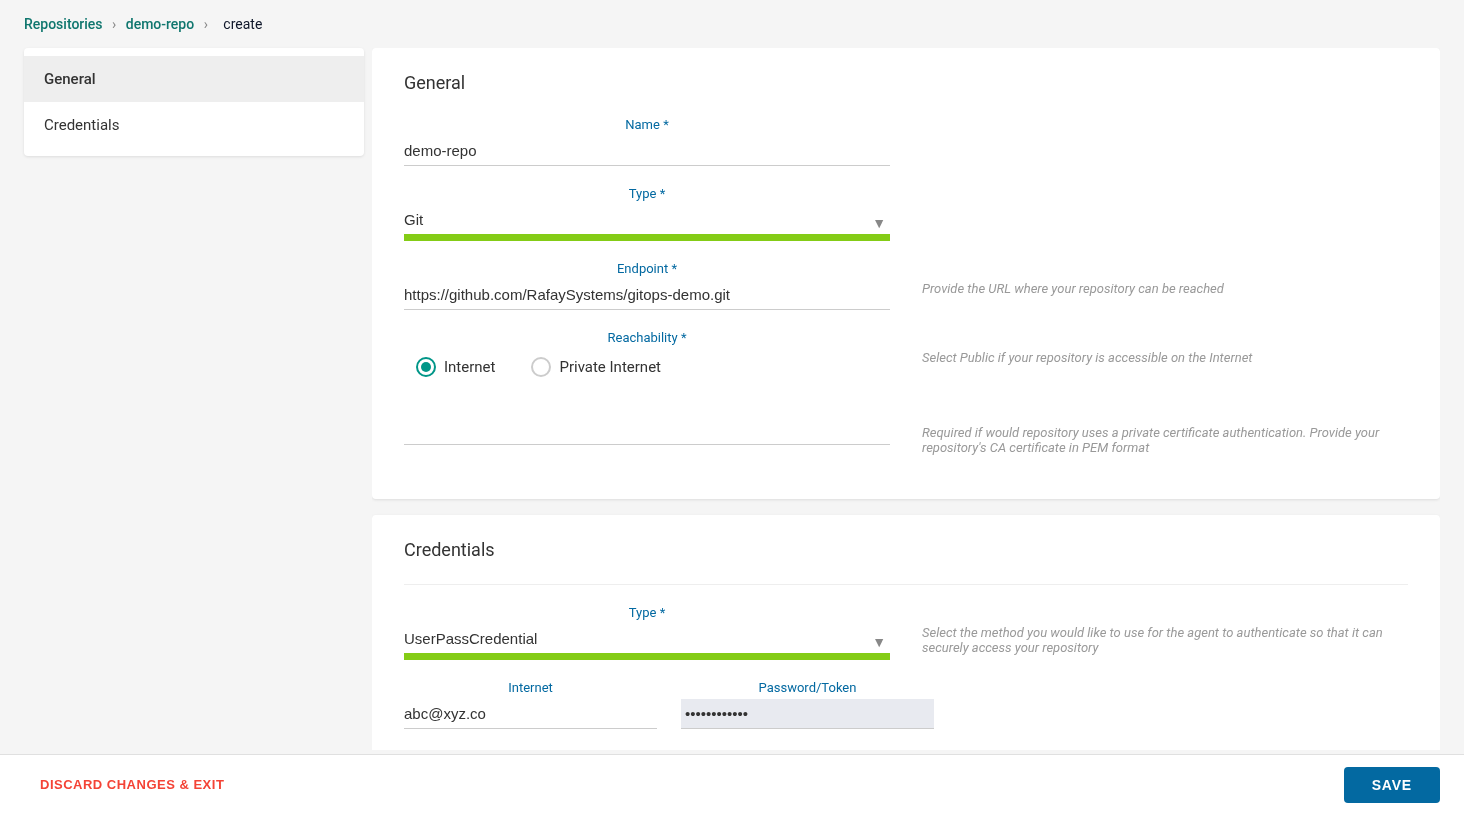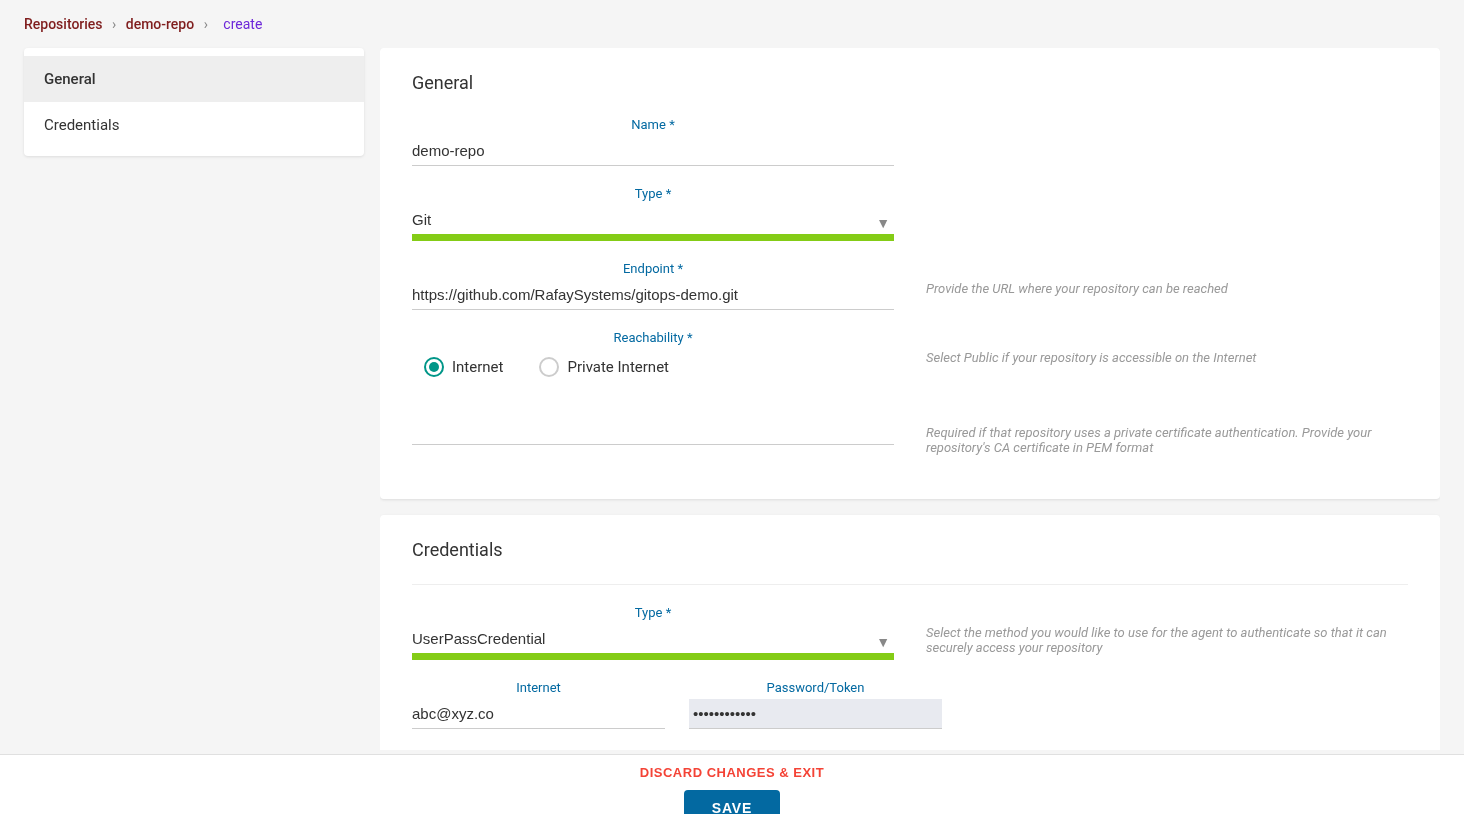--- a/index.html
+++ b/index.html
@@ -11,37 +11,37 @@
       min-height: 814px;
     }
 
     
     .breadcrumb {
       padding: 16px 24px;
       font-size: 14px;
       color: #555;
     }
     .breadcrumb a {
-      color: #7f1d1d;
+      color: #0f766e;
       text-decoration: none;
       font-weight: 500;
     }
     .breadcrumb span {
       color: #888;
       margin: 0 6px;
     }
     .breadcrumb .current {
-      color: #6d28d9;
+      color: #0f172a;
     }
 
     
     .main-layout {
       display: flex;
       padding: 0 24px;
-      gap: 16px;
+      gap: 8px;
       height: calc(814px - 52px - 60px);
     }
 
     
     .sidebar {
       width: 340px;
       min-width: 340px;
       background: #fff;
       border-radius: 4px;
       box-shadow: 0 1px 3px rgba(0,0,0,0.1);
@@ -223,21 +223,20 @@
       left: 0;
       right: 0;
       height: 60px;
       background: #fff;
       border-top: 1px solid #e0e0e0;
       display: flex;
       align-items: center;
       justify-content: space-between;
       padding: 0 24px;
       z-index: 100;
-      flex-direction: column;
     }
     .discard-btn {
       background: none;
       border: none;
       color: #f44336;
       font-size: 13px;
       font-weight: 600;
       text-transform: uppercase;
       letter-spacing: 0.5px;
       cursor: pointer;
@@ -331,21 +330,21 @@
             </label>
           </div>
         </div>
         <div class="form-right">Select Public if your repository is accessible on the Internet</div>
       </div>
 
       <div class="form-row">
         <div class="form-left">
           <input class="form-input ca-input" type="text" style="">
         </div>
-        <div class="form-right">Required if that repository uses a private certificate authentication. Provide your repository's CA certificate in PEM format</div>
+        <div class="form-right">Required if would repository uses a private certificate authentication. Provide your repository's CA certificate in PEM format</div>
       </div>
 
     </div>
 
     <div class="section-card">
       <div class="section-title">Credentials</div>
       <hr class="divider">
 
       <div class="form-row">
         <div class="form-left">

